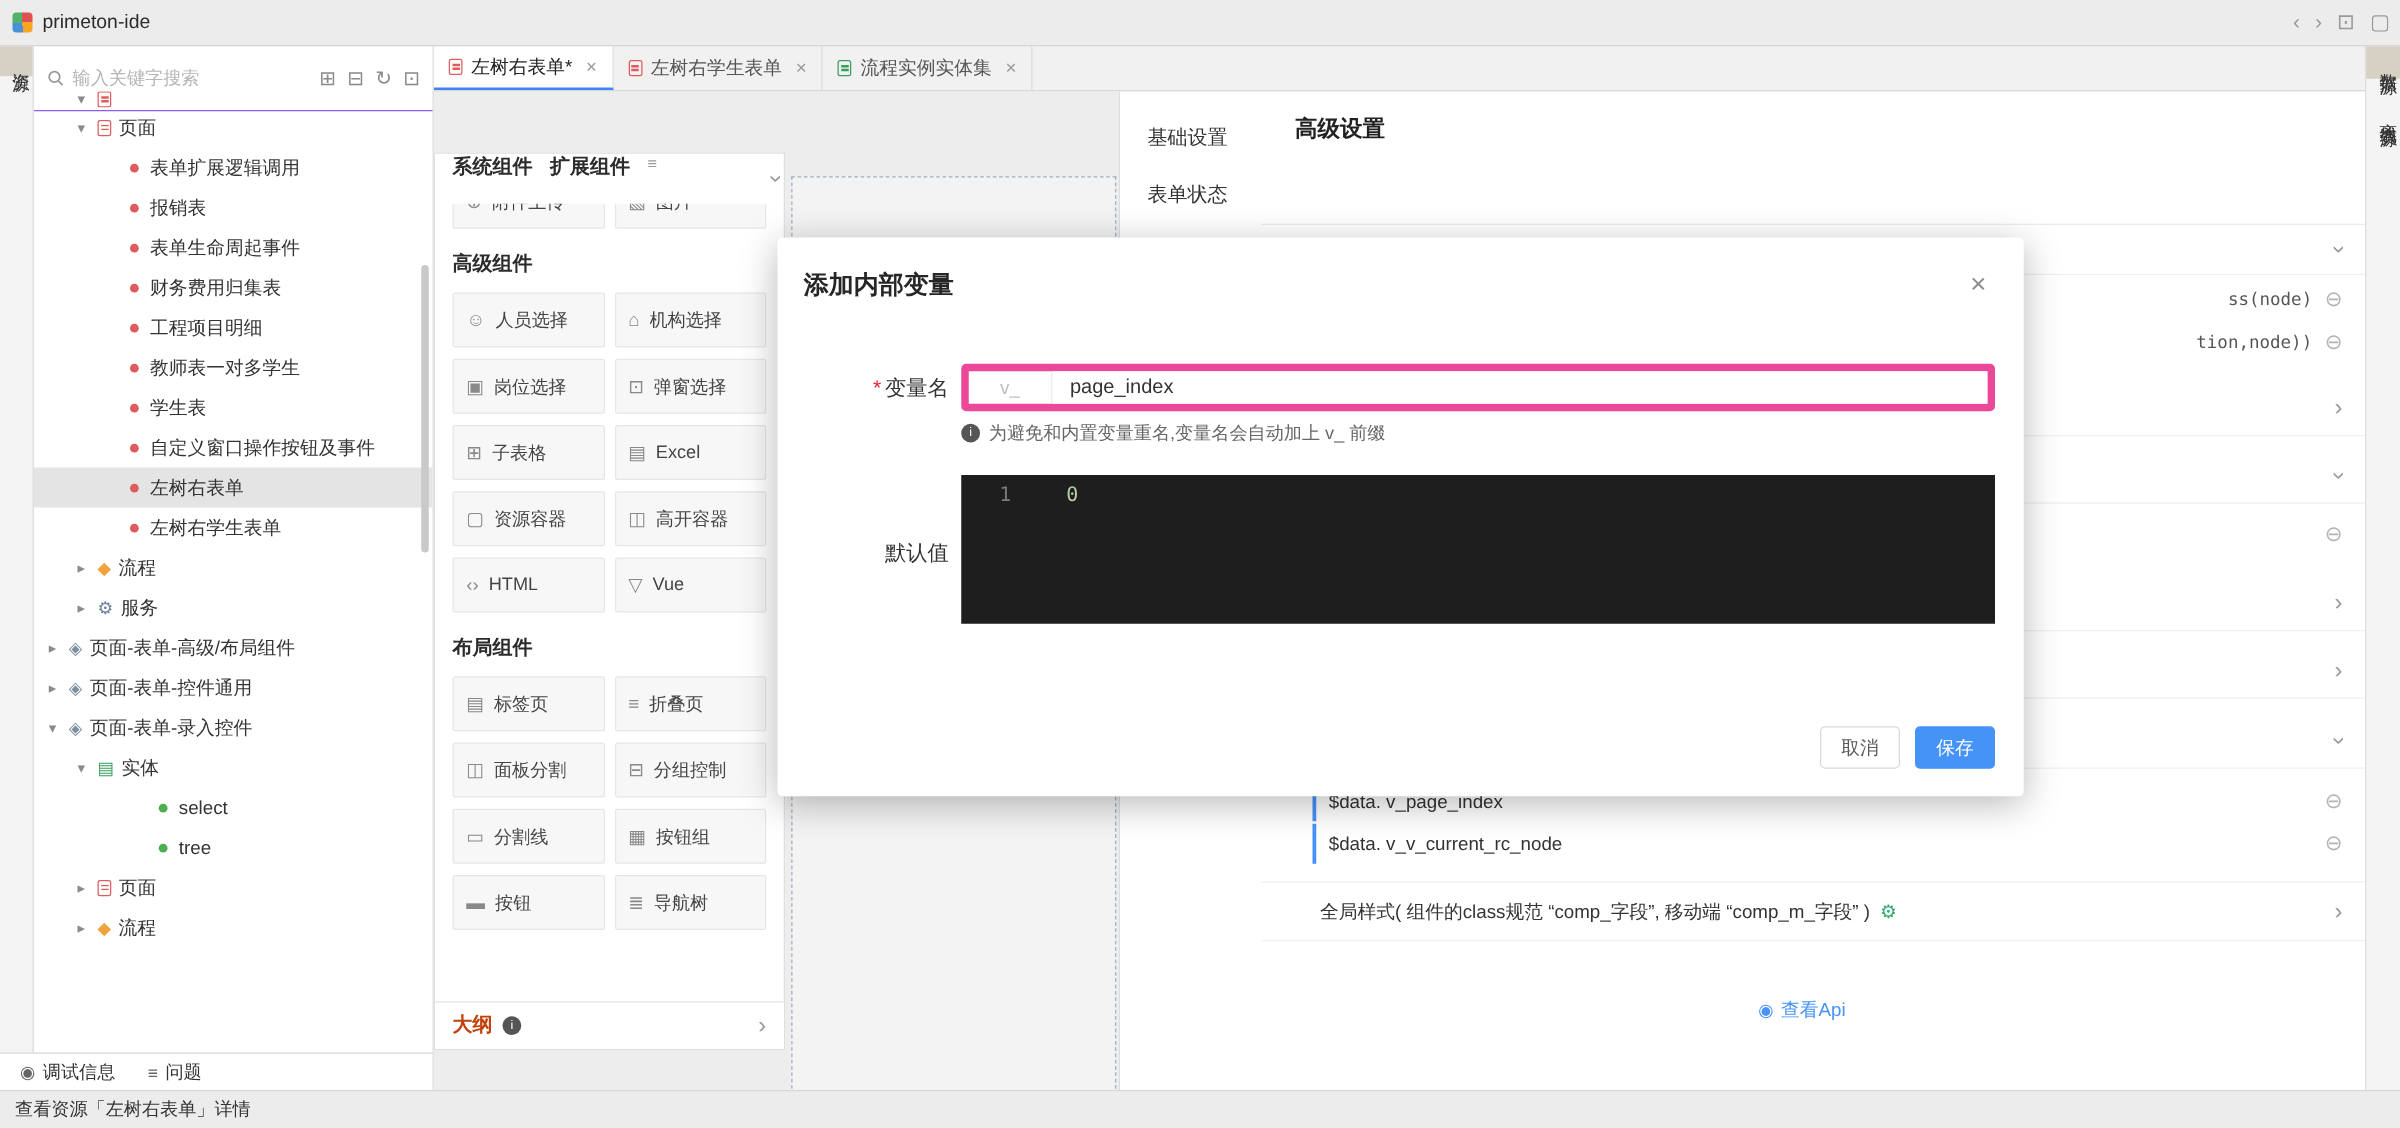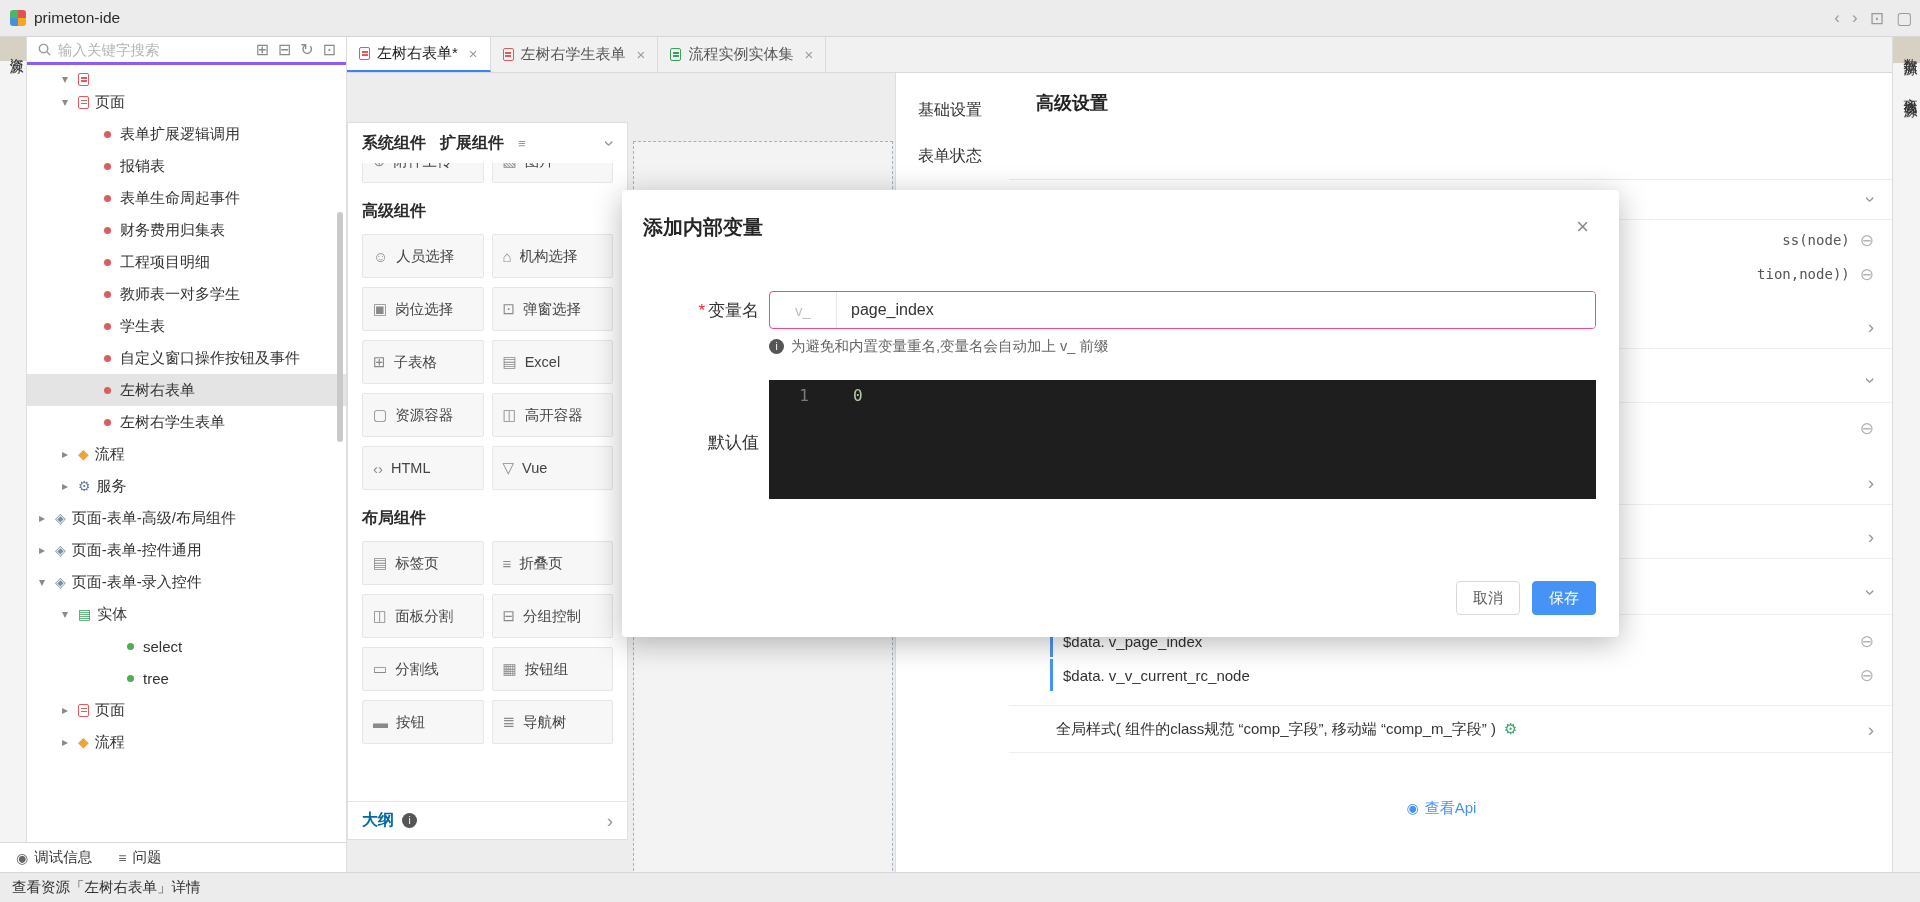--- a/index.html
+++ b/index.html
@@ -16,21 +16,21 @@
   
   .rail { position:absolute; background:#f4f4f4; z-index:15; }
   #left-rail { left:0; top:37px; width:27px; bottom:60px; border-right:1px solid #ddd; }
   #right-rail { right:0; top:37px; width:28px; bottom:30px; border-left:1px solid #ddd; }
   .rail-tab { writing-mode:vertical-rl; text-orientation:upright; letter-spacing:2px; font-size:14px; color:#333; padding:10px 0; width:100%; text-align:center; display:block; }
   .rail-tab.active { background:#d7d1c4; }
   #right-rail .rail-tab { margin-bottom:14px; }
 
   
   #sidebar { position:absolute; left:27px; top:37px; width:320px; bottom:60px; background:#fff; border-right:1px solid #ddd; z-index:10; }
-  #sidebar-header { height:28px; display:flex; align-items:center; padding:0 10px; border-bottom:3px solid #8b5cf6; }
+  #sidebar-header { height:52px; display:flex; align-items:center; padding:0 10px; border-bottom:1px solid #8b5cf6; }
   #search-input { border:none; outline:none; flex:1; font-size:14.5px; margin-left:6px; color:#333; min-width:0; background:transparent; font-family:inherit; }
   #search-input::placeholder { color:#b5b5b5; }
   #sidebar-tools { display:flex; gap:9px; color:#8a8a8a; font-size:16px; margin-left:4px; }
   #tree { position:absolute; top:36px; left:0; right:0; bottom:0; overflow:hidden; padding-top:0; }
   .trow { height:32px; display:flex; align-items:center; gap:6px; cursor:default; white-space:nowrap; }
   .trow.sel { background:#e4e4e4; }
   .trow.partial { height:13px; overflow:hidden; align-items:flex-end; }
   .arrow { width:14px; color:#8a8a8a; font-size:12px; text-align:center; flex:0 0 14px; }
   .doc { display:inline-block; width:11px; height:13px; border:1.5px solid currentColor; border-radius:2px; position:relative; flex:0 0 auto; }
   .doc::before { content:""; position:absolute; left:1.5px; top:3px; width:6px; height:1.5px; background:currentColor; box-shadow:0 3px 0 currentColor; }
@@ -58,33 +58,33 @@
   .tab { display:flex; align-items:center; gap:7px; padding:0 12px; border-right:1px solid #dcdcdc; font-size:15px; color:#555; cursor:default; }
   .tab.active { background:#fff; border-bottom:2px solid #3d83f7; color:#222; }
   .tab-close { color:#999; font-size:15px; margin-left:4px; }
 
   
   #canvas { position:absolute; left:347px; top:73px; right:28px; bottom:30px; background:#ededed; z-index:1; }
   #form-region { position:absolute; left:286px; top:68px; width:260px; height:760px; border:1px dashed #9fb0c0; background:#f3f3f3; }
 
   
   #components-panel { position:absolute; left:347px; top:122px; width:281px; height:718px; background:#fff; border:1px solid #dfdfdf; z-index:6; }
-  #comp-header { height:40px; display:flex; align-items:center; padding:0 14px; gap:14px; }
+  #comp-header { height:40px; display:flex; padding:0 14px; gap:14px; }
   .comp-htab { font-weight:bold; font-size:16px; color:#2b2b2b; }
   #comp-menu-ico { color:#999; font-size:13px; }
   #comp-header .chev { margin-left:auto; }
   #comp-body { position:absolute; top:40px; left:0; right:0; bottom:38px; overflow:hidden; padding:0 14px; }
   #comp-partial { margin-top:-24px; }
   .cgrid { display:grid; grid-template-columns:1fr 1fr; gap:9px 8px; }
   .csec-title { font-weight:bold; font-size:16px; color:#2b2b2b; margin:18px 0 12px 0; }
   .citem { height:44px; background:#f7f7f7; border:1px solid #e6e6e6; border-radius:2px; display:flex; align-items:center; padding:0 10px; gap:8px; cursor:default; }
   .cicon { color:#8a8a8a; font-size:15px; flex:0 0 auto; }
   .clabel { font-size:14.5px; color:#444; white-space:nowrap; overflow:hidden; }
   #outline-row { position:absolute; left:0; right:0; bottom:0; height:38px; border-top:1px solid #e4e4e4; display:flex; align-items:center; padding:0 14px; gap:8px; background:#fff; }
-  #outline-label { font-weight:bold; font-size:16px; color:#0369a1; }
+  #outline-label { font-weight:bold; font-size:16px; color:#c2410c; }
   #outline-row .chev { margin-left:auto; }
 
   .info-dot { width:15px; height:15px; border-radius:50%; background:#555; color:#fff; font-size:10px; display:inline-flex; align-items:center; justify-content:center; flex:0 0 auto; }
   .chev { color:#999; font-size:19px; line-height:1; display:inline-block; }
   .chev.down { transform:rotate(90deg); }
 
   
   #props-panel { position:absolute; left:895px; top:73px; width:997px; bottom:30px; background:#fff; border-left:1px solid #ddd; z-index:5; }
   #props-nav { position:absolute; left:0; top:0; width:113px; padding-top:14px; }
   .pnav-item { height:46px; display:flex; align-items:center; padding-left:22px; font-size:16px; color:#333; }
@@ -108,21 +108,21 @@
   .apiico { font-size:14px; }
 
   
   #modal { position:absolute; left:622px; top:190px; width:997px; height:447px; background:#fff; border-radius:4px; box-shadow:0 6px 30px rgba(0,0,0,.28); z-index:100; padding:24px 23px 0 17px; }
   #modal-title { font-size:20px; font-weight:bold; color:#262626; padding-left:4px; }
   #modal-close { position:absolute; right:30px; top:26px; font-size:22px; color:#8c8c8c; line-height:1; cursor:default; }
   .m-row { display:flex; align-items:center; }
   #row-name { margin-top:50px; align-items:center; }
   .m-label { width:120px; text-align:right; font-size:17px; color:#333; flex:0 0 120px; }
   .req { color:#f5222d; margin-right:3px; }
-  #name-group { flex:1; margin-left:10px; height:38px; border:1px solid #ec4899; border-radius:4px; display:flex; align-items:stretch; overflow:hidden; background:#fff; }
+  #name-group { flex:1; margin-left:10px; height:38px; border:6px solid #ec4899; border-radius:4px; display:flex; align-items:stretch; overflow:hidden; background:#fff; }
   #name-prefix { width:67px; display:flex; align-items:center; justify-content:center; color:#bfbfbf; font-size:15px; border-right:1px solid #e8e8e8; }
   #name-input { flex:1; border:none; outline:none; padding:0 14px; font-size:16px; color:#333; font-family:inherit; }
   #hint-row { margin-left:130px; margin-top:8px; display:flex; align-items:center; gap:7px; color:#666; font-size:14.5px; }
   #row-default { margin-top:24px; }
   #code-editor { flex:1; margin-left:10px; height:119px; background:#1e1e1e; position:relative; font-family:"DejaVu Sans Mono","Liberation Mono",monospace; font-size:16px; }
   #code-gutter { position:absolute; left:0; top:0; bottom:0; width:50px; text-align:right; padding:6px 10px 0 0; color:#7a7a7a; }
   #code-lines { position:absolute; left:50px; right:0; top:0; bottom:0; padding:6px 0 0 34px; color:#b5cea8; }
   #modal-footer { position:absolute; right:23px; bottom:22px; display:flex; gap:12px; }
   .btn { height:34px; border-radius:4px; font-size:15px; display:flex; align-items:center; justify-content:center; padding:0 16px; cursor:default; font-family:inherit; }
   #btn-cancel { background:#fff; border:1px solid #d9d9d9; color:#595959; }

